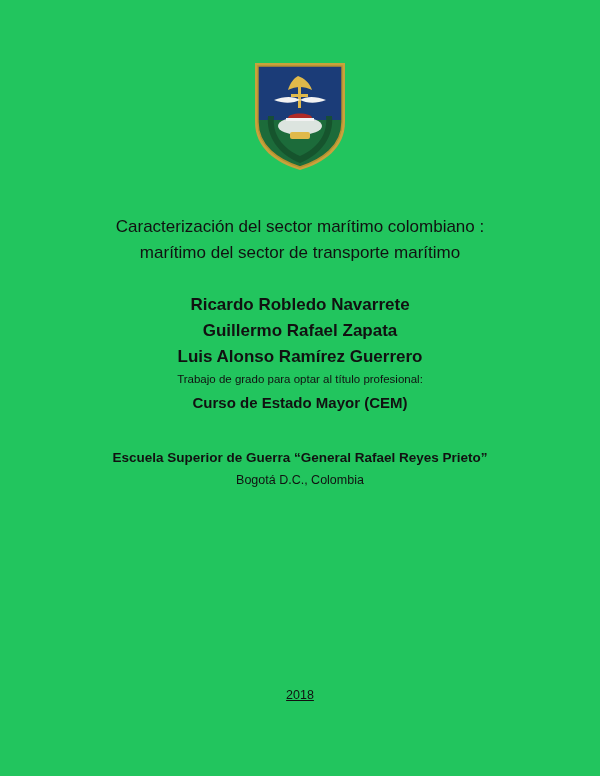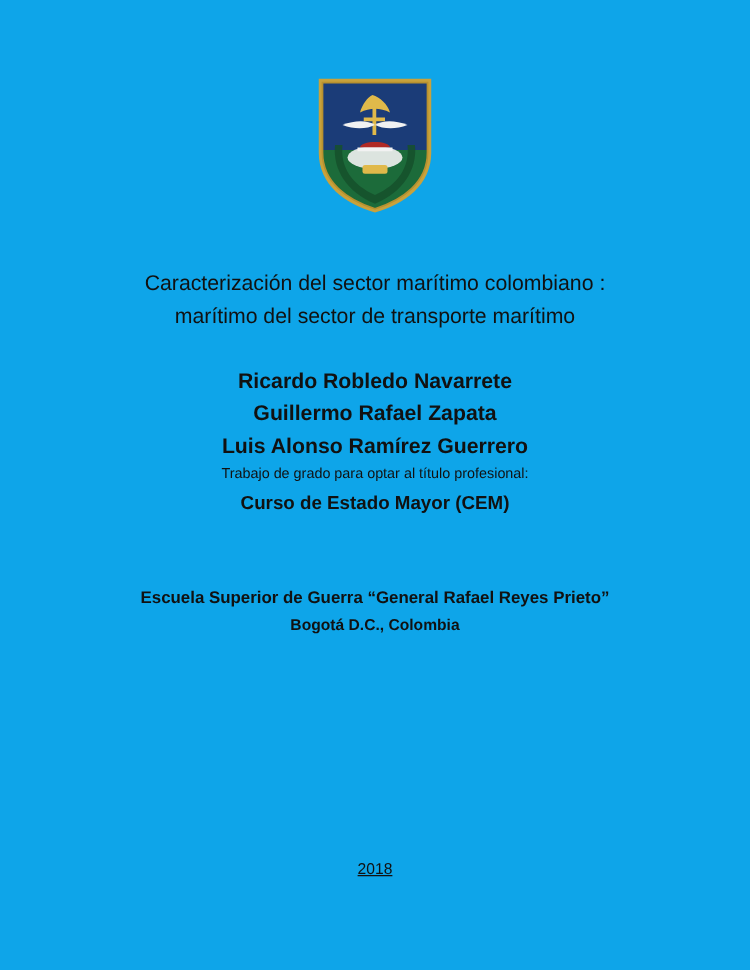--- a/index.html
+++ b/index.html
@@ -12,21 +12,21 @@
     height: 776px;
     font-family: "Liberation Sans", sans-serif;
     color: #1a1a1a;
     overflow: hidden;
   }
   .page {
     position: relative;
     width: 600px;
     height: 776px;
     box-sizing: border-box;
-    background: #0ea5e9;
+    background: #22c55e;
     display: flex;
     flex-direction: column;
     align-items: center;
   }
 
   
   .crest-wrap {
     margin-top: 60px;
     width: 96px;
     height: 112px;
@@ -81,27 +81,26 @@
   .institution {
     margin-top: 34px;
     width: 520px;
     text-align: center;
   }
   .institution-name {
     font-size: 13.5px;
     line-height: 20px;
     font-weight: bold;
     color: #111;
-    margin-top: 20px;
   }
   .institution-city {
     margin-top: 3px;
     font-size: 12.5px;
     line-height: 19px;
-    font-weight: 700;
+    font-weight: 400;
     color: #111;
   }
 
   
   .year {
     position: absolute;
     left: 0;
     right: 0;
     top: 688px;
     text-align: center;

